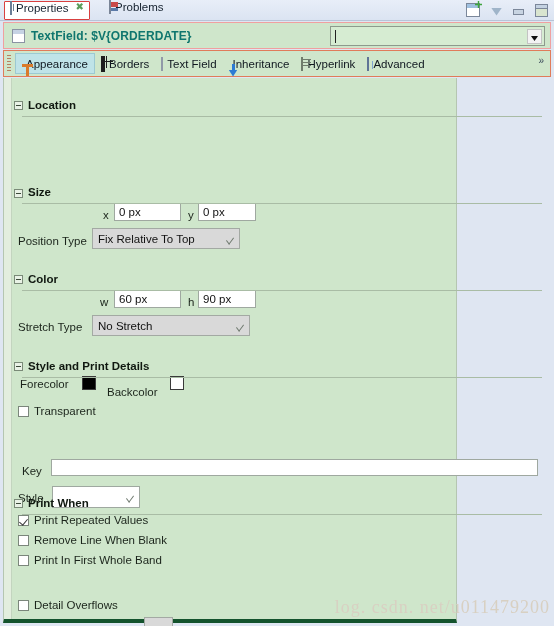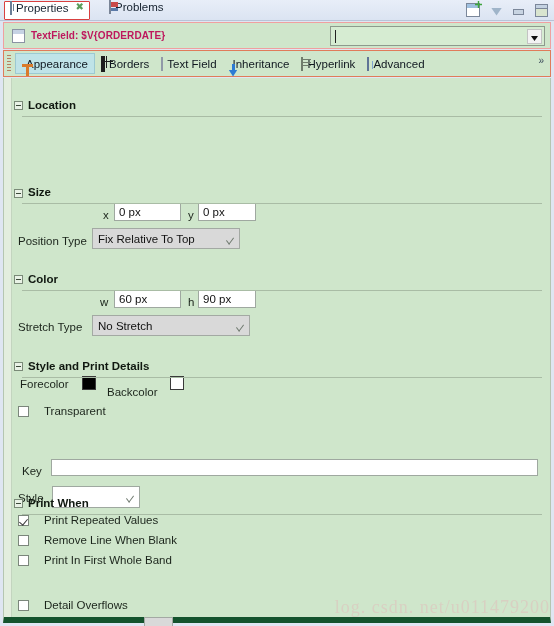--- a/index.html
+++ b/index.html
@@ -72,21 +72,21 @@
     background:#cfe6cb;
     border:1px solid #f0a0a0;
     box-sizing:border-box;
     display:flex;align-items:center;
   }
   .title-ico{
     width:13px;height:14px;margin-left:8px;margin-right:6px;
     background:#ffffff;border:1px solid #8a93a3;box-sizing:border-box;position:relative;
   }
   .title-ico:before{content:"";position:absolute;left:0;top:0;width:100%;height:4px;background:#c6d3e4;}
-  .title-txt{font-size:10px;font-weight:bold;color:#be185d;letter-spacing:0.1px;}
+  .title-txt{font-size:12px;font-weight:bold;color:#0f766e;letter-spacing:0.1px;}
   .title-combo{
     position:absolute;right:5px;top:3px;width:215px;height:20px;
     background:#d6ecd2;border:1px solid #8d9a8c;box-sizing:border-box;
     display:flex;align-items:center;
   }
   .title-combo .caret{
     position:absolute;right:2px;top:2px;width:15px;height:15px;background:#f3f3f3;
     border:1px solid #c3c3c3;box-sizing:border-box;
   }
   .title-combo .caret:after{
@@ -130,23 +130,23 @@
     box-shadow:0 3px 0 #6f7d6c, 0 6px 0 #6f7d6c;}
 
   .ic-adv{width:12px;height:12px;background:#ffffff;border:1px solid #5f7596;box-sizing:border-box;position:relative;}
   .ic-adv:before{content:"";position:absolute;left:0;top:0;width:100%;height:3px;background:#7fa4cf;}
   .ic-adv:after{content:"";position:absolute;left:4px;top:3px;width:1px;height:8px;background:#7fa4cf;}
 
   .chev-more{position:absolute;right:6px;top:4px;font-size:10px;color:#3a4a5a;}
 
   
   .panel{
-    position:absolute;left:3px;top:78px;width:548px;height:545px;
+    position:absolute;left:3px;top:78px;width:454px;height:545px;
     background:#cfe6cb;border-left:1px solid #b5c6b1;border-right:1px solid #b5c6b1;
-    border-bottom:6px solid #14532d;
+    border-bottom:4px solid #14532d;
     box-sizing:border-box;
   }
   .leftstrip{position:absolute;left:0;top:0;width:7px;height:100%;background:#e3eede;border-right:1px solid #c3d4bf;}
 
   .sec{position:absolute;left:10px;}
   .sec-hd{display:flex;align-items:center;gap:5px;}
   .expander{
     width:9px;height:9px;border:1px solid #7a8a78;background:#e9f2e6;box-sizing:border-box;position:relative;
   }
   .expander:before{content:"";position:absolute;left:1px;top:3px;width:5px;height:1px;background:#3c4a3a;}
@@ -164,21 +164,21 @@
   }
   .combo.white{background:#ffffff;border:1px solid #9fa8a0;}
   .combo .cv2{
     position:absolute;right:5px;top:50%;margin-top:-2px;width:8px;height:5px;
     border-left:1.5px solid #6c776c;border-bottom:1.5px solid #6c776c;
     transform:rotate(-45deg) skew(-8deg,-8deg);box-sizing:border-box;
   }
 
   .swatch{position:absolute;width:14px;height:14px;border:1px solid #3a3a3a;box-sizing:border-box;}
 
-  .cbrow{position:absolute;display:flex;align-items:center;gap:15px;}
+  .cbrow{position:absolute;display:flex;align-items:center;gap:5px;}
   .cbox{width:11px;height:11px;background:#ffffff;border:1px solid #7b867b;box-sizing:border-box;position:relative;flex:0 0 auto;}
   .cbox.checked:after{
     content:"";position:absolute;left:2px;top:1px;width:5px;height:8px;
     border-right:1.6px solid #3a3a3a;border-bottom:1.6px solid #3a3a3a;
     transform:rotate(40deg);box-sizing:border-box;
   }
   .cblabel{font-size:11.5px;color:#1b241b;white-space:nowrap;}
 
   .watermark{
     position:absolute;right:4px;bottom:8px;

